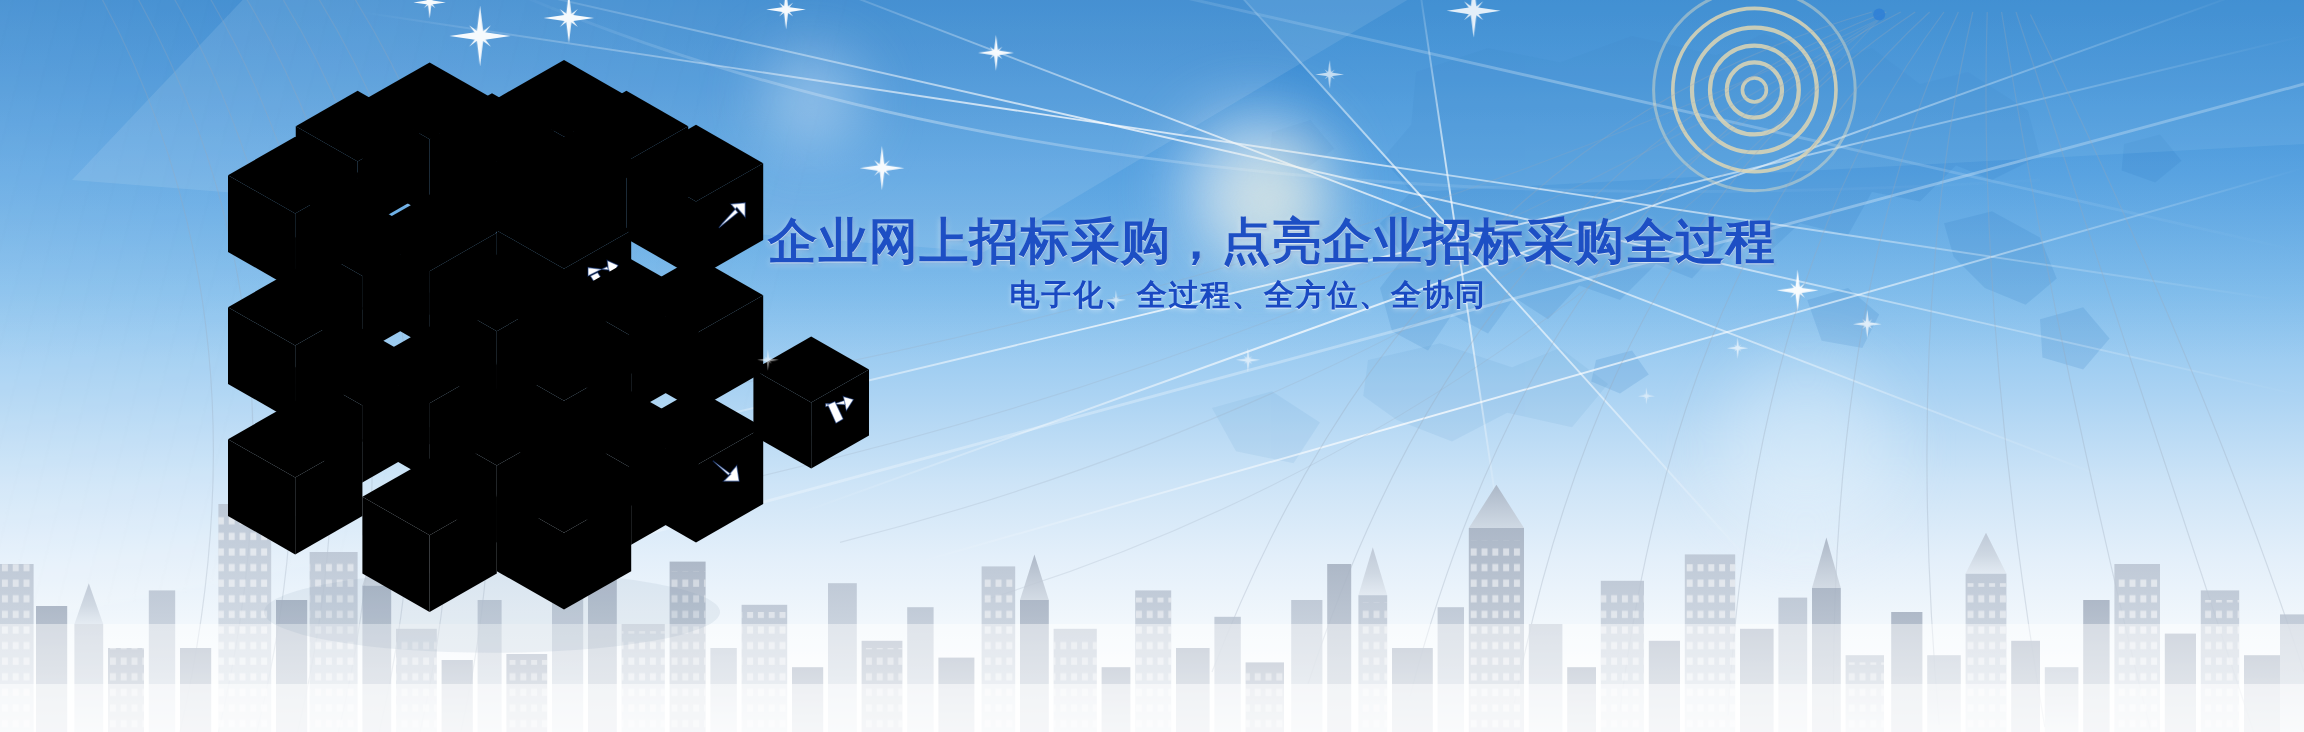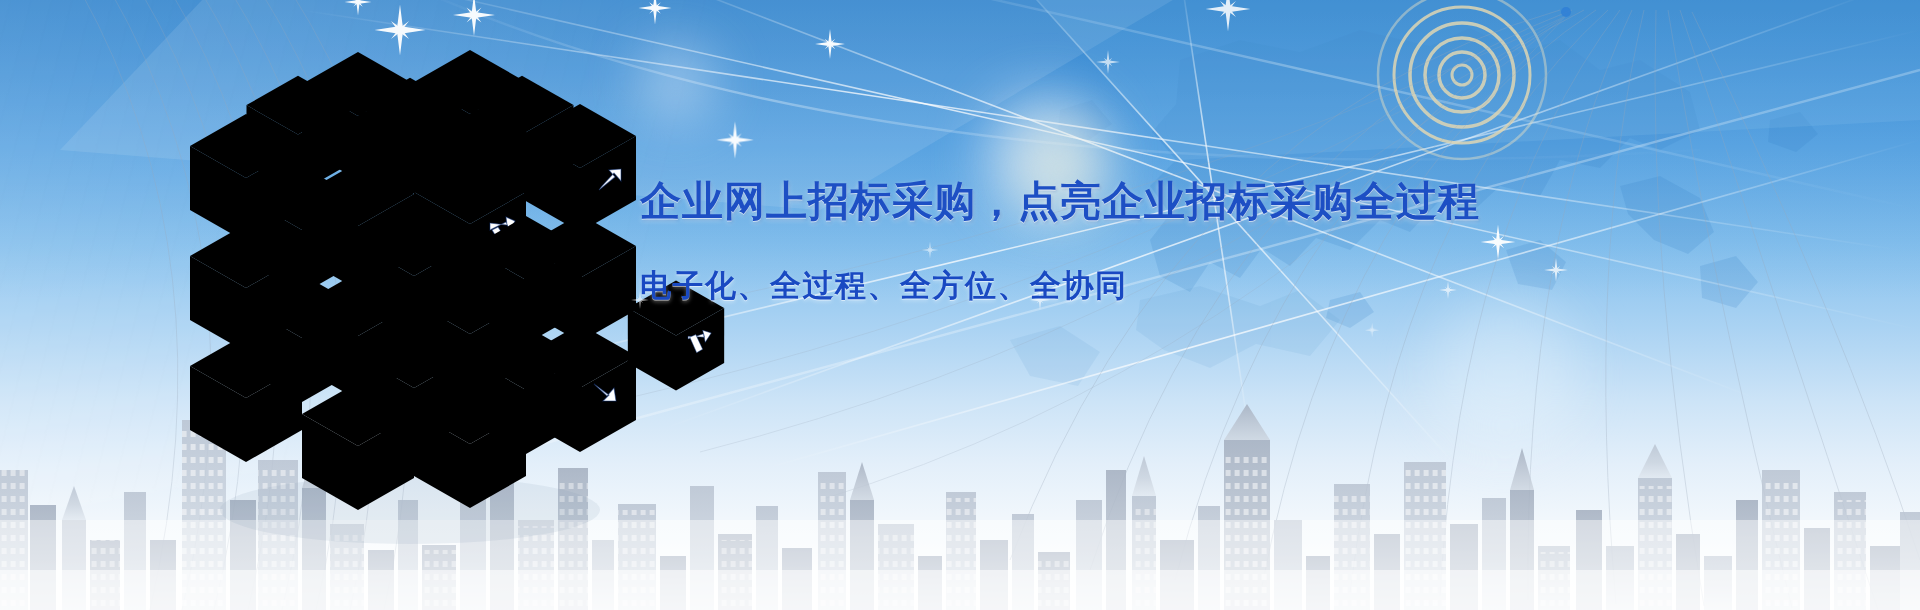--- a/index.html
+++ b/index.html
@@ -41,37 +41,37 @@
   
   .pool{position:absolute;border-radius:50%;filter:blur(28px);}
 
   
   #cubes{position:absolute;left:110px;top:-10px;width:640px;height:580px;}
   #cubes svg{display:block;width:100%;height:100%;overflow:visible;}
 
   
   #copy{
     position:absolute;left:640px;top:178px;width:800px;
-    text-align:left;
+    text-align:center;
   }
   #headline{
     font-size:41px;
     font-weight:bold;
     letter-spacing:1px;
     color:#1d4fc4;
     line-height:1.15;
     white-space:nowrap;
     text-shadow:
        0 1px 0 rgba(255,255,255,.55),
        0 2px 5px rgba(255,255,255,.45),
        1px 2px 3px rgba(25,60,140,.25);
   }
   #subhead{
-    margin-top:40px;
-    font-size:31px;
+    margin-top:4px;
+    font-size:25px;
     font-weight:bold;
     letter-spacing:1.5px;
     color:#1949c2;
     white-space:nowrap;
     text-shadow:
        0 1px 0 rgba(255,255,255,.5),
        0 2px 4px rgba(255,255,255,.4);
   }
 </style>
 </head>

